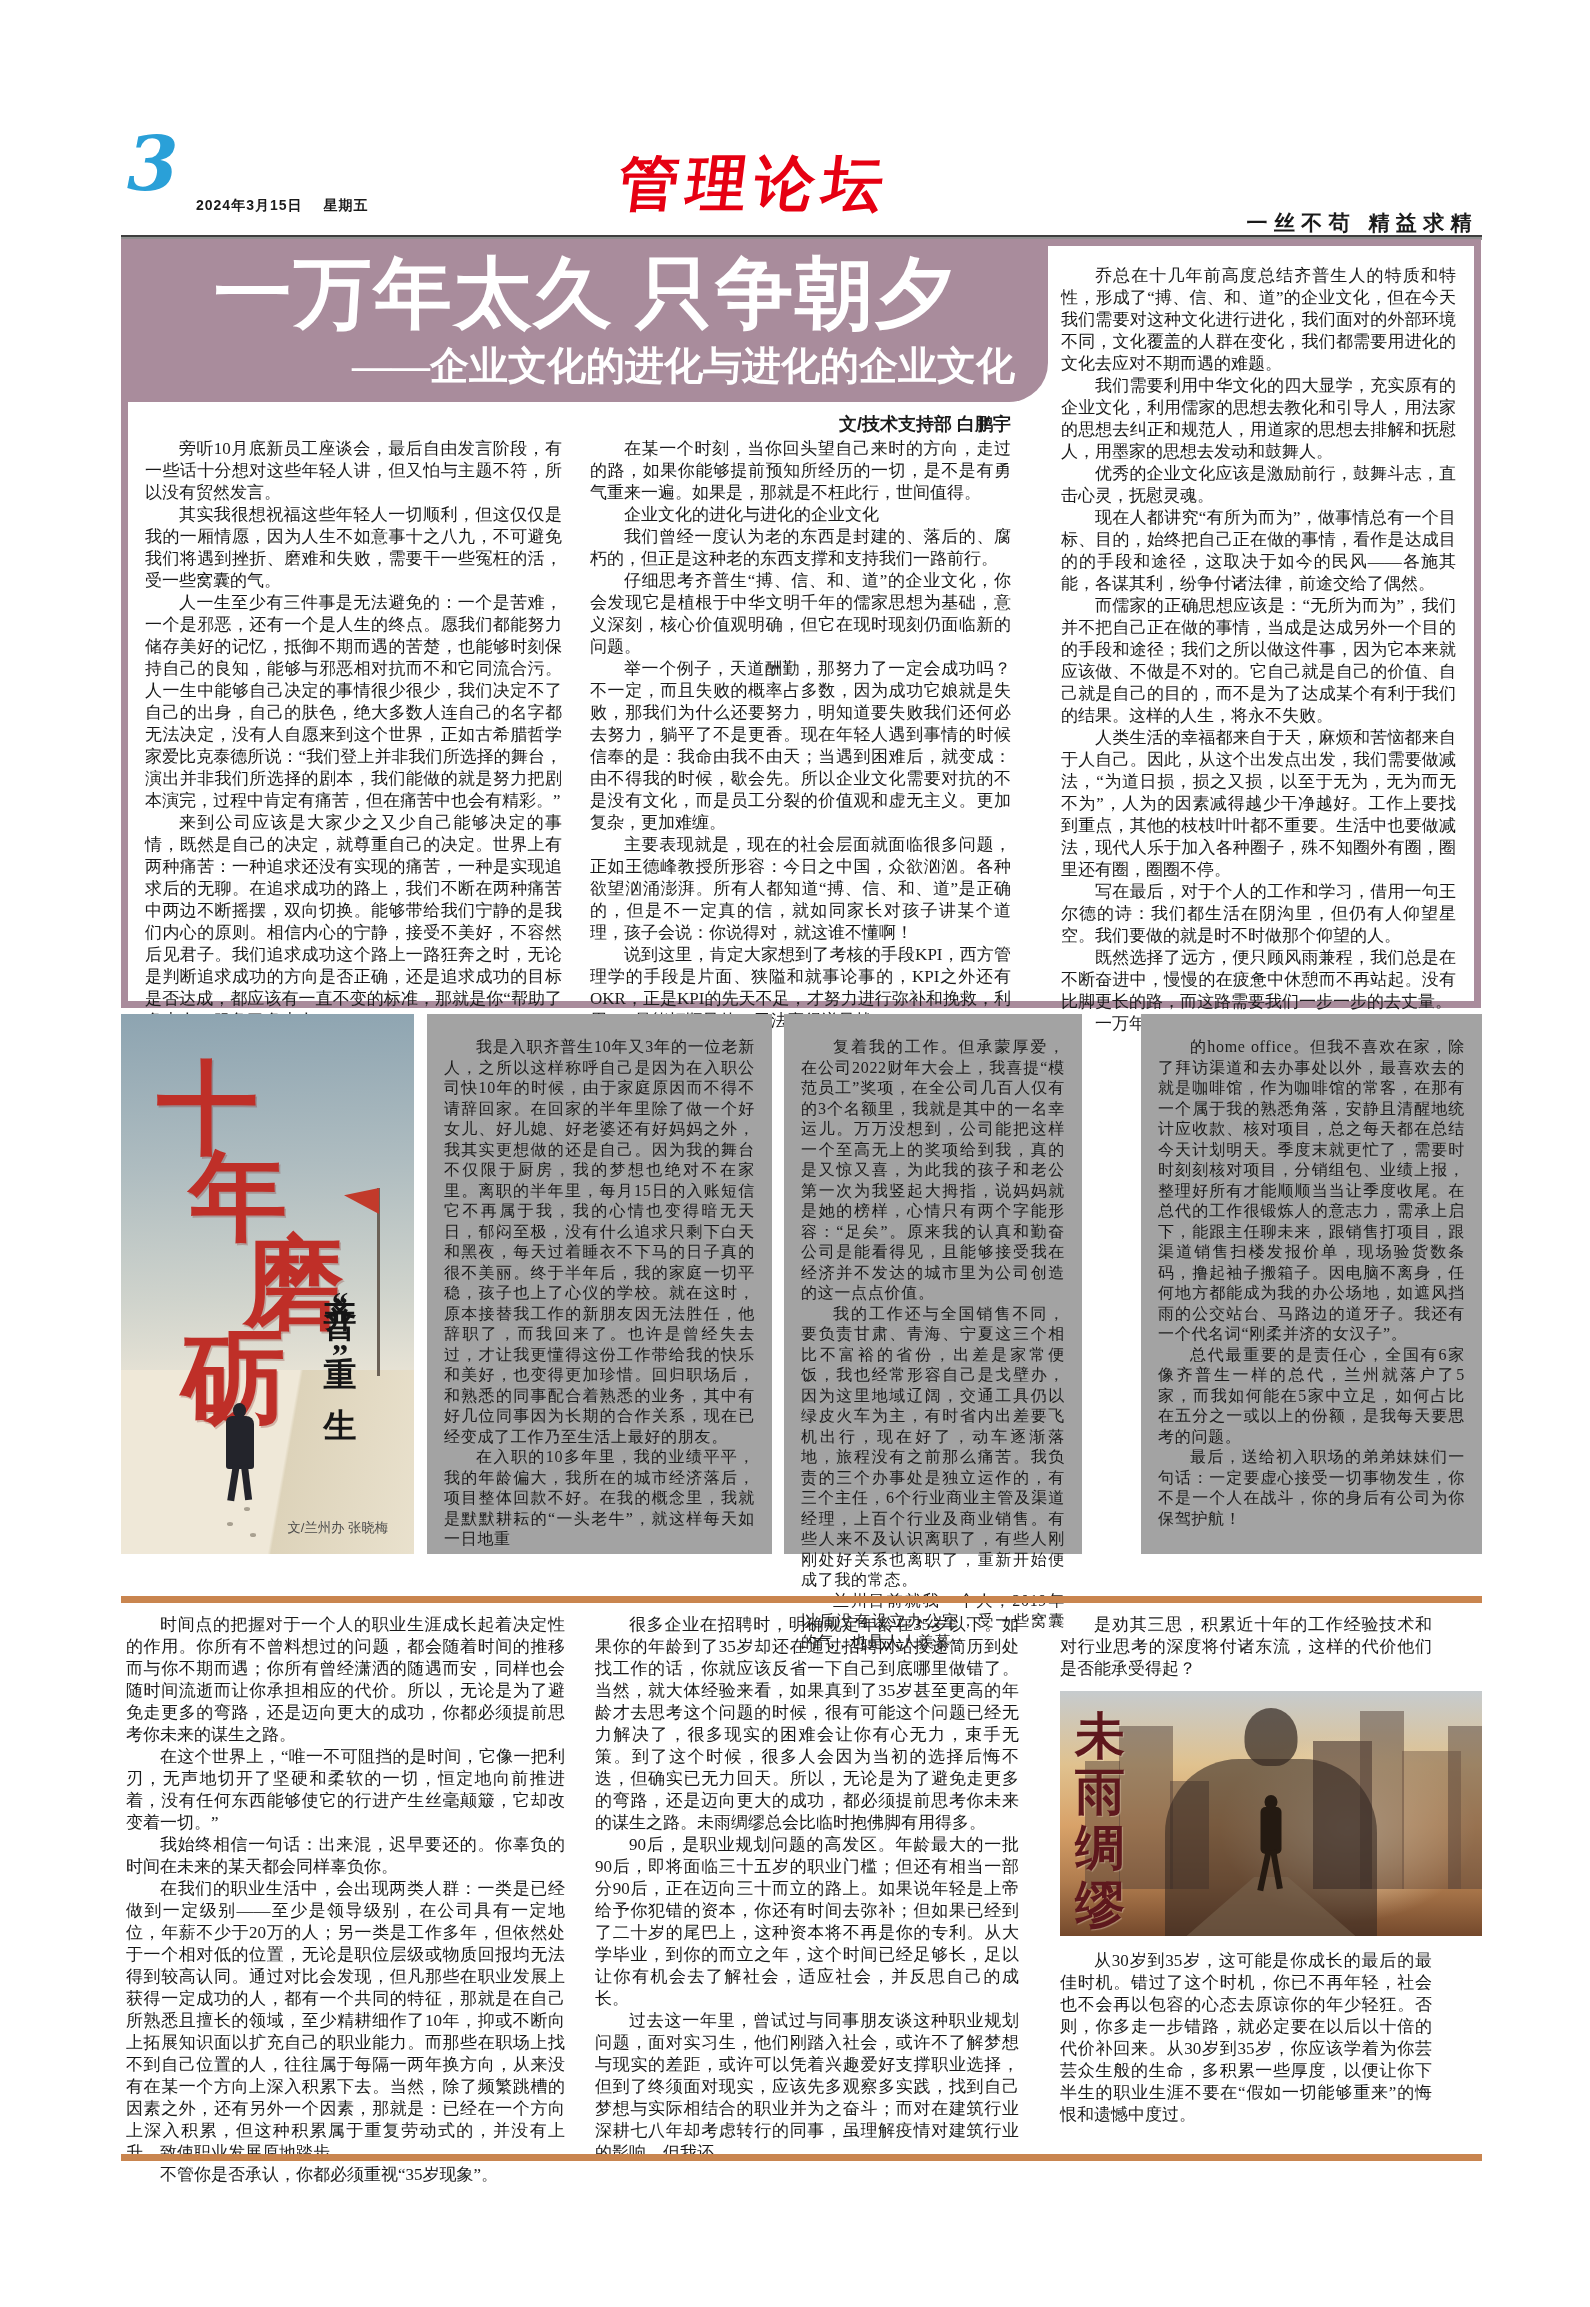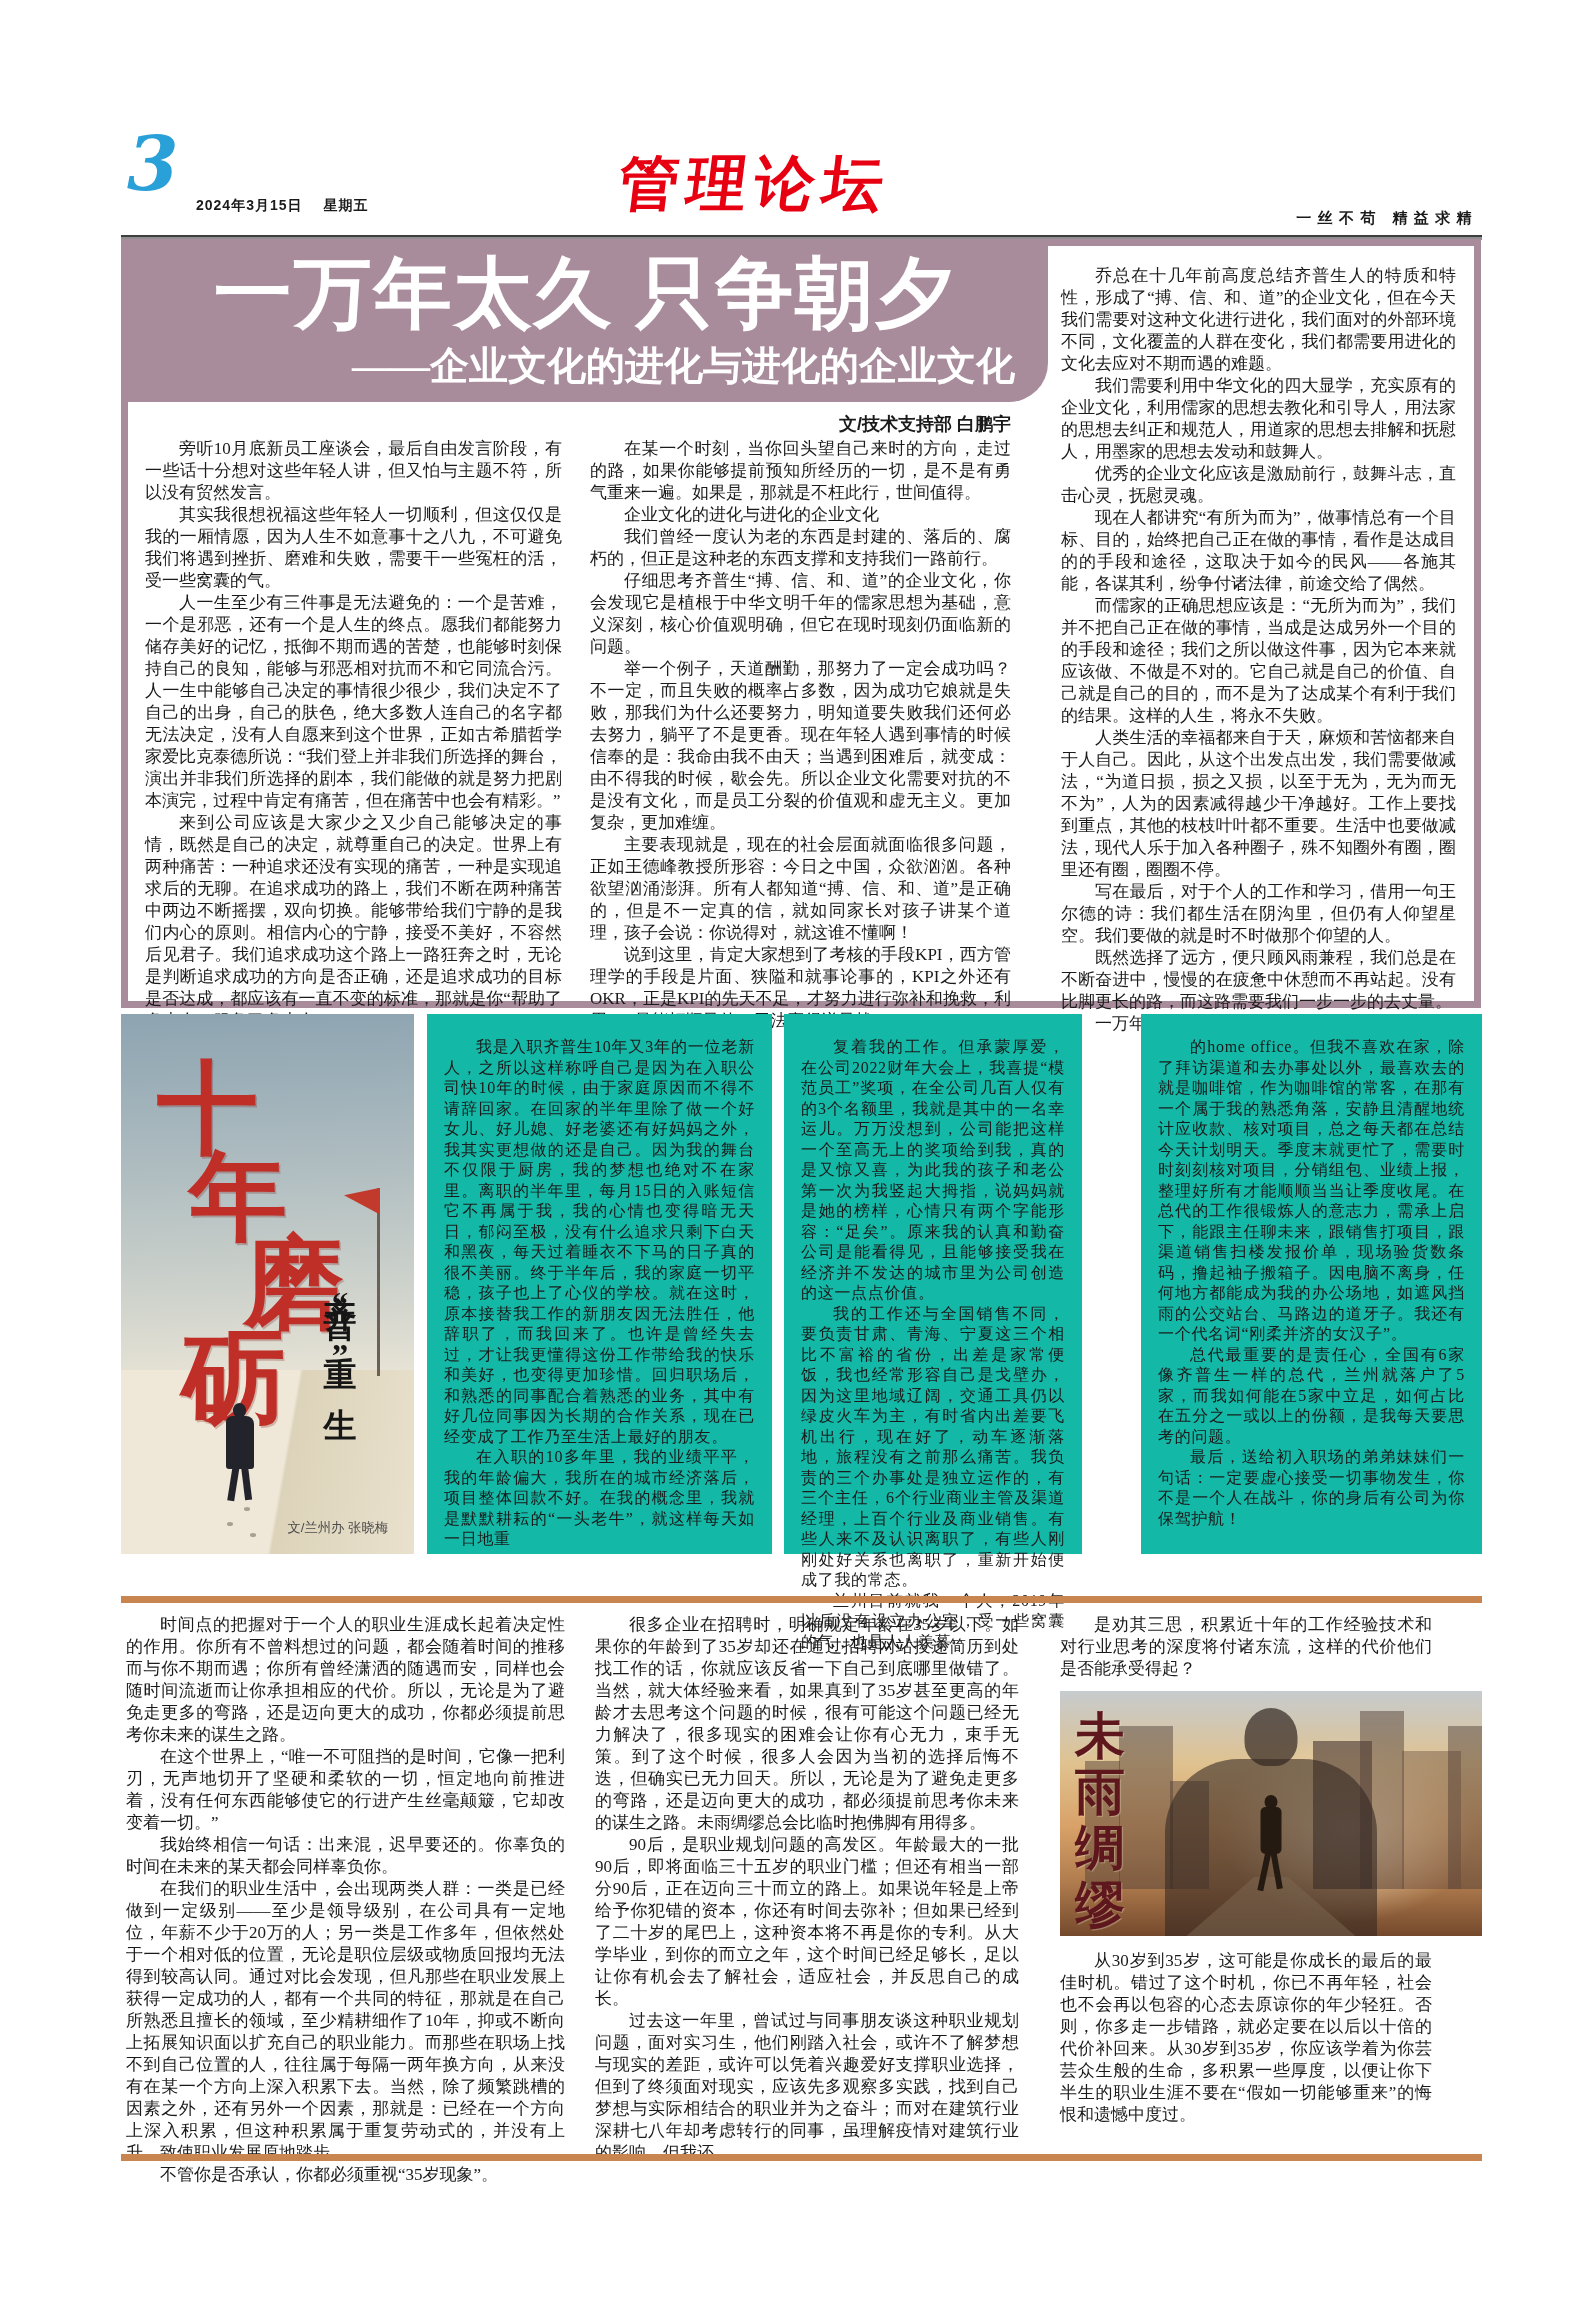--- a/index.html
+++ b/index.html
@@ -9,21 +9,21 @@
 
   
   .pageno{position:absolute;left:127px;top:127px;font-size:74px;line-height:74px;
           font-style:italic;font-weight:700;color:#2aa0d8;font-family:"DejaVu Serif",serif;}
   .dateline{position:absolute;left:196px;top:197px;font-size:14px;font-weight:700;
             font-family:"Liberation Sans","DejaVu Sans",sans-serif;letter-spacing:1px;}
   .weekday{margin-left:21px;}
   .section-title{position:absolute;left:619px;top:144px;font-size:60px;font-weight:900;
             color:#e60012;letter-spacing:8px;transform:skewX(-7deg);
             font-family:"Liberation Serif","DejaVu Serif",serif;}
-  .slogan{position:absolute;right:113px;top:209px;font-size:15px;font-weight:700;
+  .slogan{position:absolute;right:113px;top:209px;font-size:21px;font-weight:700;
             letter-spacing:6.4px;font-family:"Liberation Sans","DejaVu Sans",sans-serif;}
   .head-rule{position:absolute;left:121px;top:235px;width:1361px;height:5.4px;
             background:#8f8f8f;border-top:2px solid #3e3e3e;}
 
   
   .a1box{position:absolute;left:121px;top:239px;width:1360px;height:769px;
          border:7px solid #a98c9c;background:transparent;}
   .banner{position:absolute;left:121px;top:239px;width:927px;height:163px;background:#a98c9c;
           border-radius:0 0 39px 0;padding-top:13px;text-align:center;}
   .main-title{font-size:78px;line-height:84px;font-weight:900;color:#ffffff;letter-spacing:2px;
@@ -56,21 +56,21 @@
   .flag{position:absolute;left:223px;top:174px;width:35px;height:26px;background:#c23a2b;
         clip-path:polygon(100% 0,100% 100%,0 28%);}
   .walker{position:absolute;left:102px;top:389px;width:35px;height:99px;}
   .walker .head{position:absolute;left:10px;top:0;width:13.3px;height:15px;border-radius:50%;background:#23242b;}
   .walker .body{position:absolute;left:3px;top:13px;width:28px;height:53px;border-radius:6px 8px 3px 3px;background:#23242b;}
   .walker .leg1{position:absolute;left:7px;top:62px;width:7px;height:36px;background:#23242b;transform:rotate(9deg);}
   .walker .leg2{position:absolute;left:20px;top:62px;width:7px;height:35px;background:#23242b;transform:rotate(-7deg);}
   .fp{position:absolute;width:6px;height:3.5px;border-radius:50%;background:rgba(110,100,85,.55);}
   .caption1{position:absolute;right:26px;bottom:17px;font-size:13.3px;color:#4a4a4a;
         font-family:"Liberation Sans","DejaVu Sans",sans-serif;}
-  .bluebox{position:absolute;top:1014px;height:540px;background:#14b8a6;padding:23px 17px;
+  .bluebox{position:absolute;top:1014px;height:540px;background:#a3a3a3;padding:23px 17px;
         text-align:justify;}
   .bluebox p{margin:0;text-indent:2em;font-size:16px;line-height:20.5px;letter-spacing:0.7px;}
   .m1{left:427px;width:345px;}
   .m2{left:784px;width:298px;}
   .m3{left:1141px;width:341px;}
 
   
   .rule{position:absolute;left:121px;width:1361px;height:7px;background:#c9854f;}
   .rtop{top:1596px;} .rbot{top:2154px;}
   .a3c1{left:126px;top:1614px;width:439px;}

